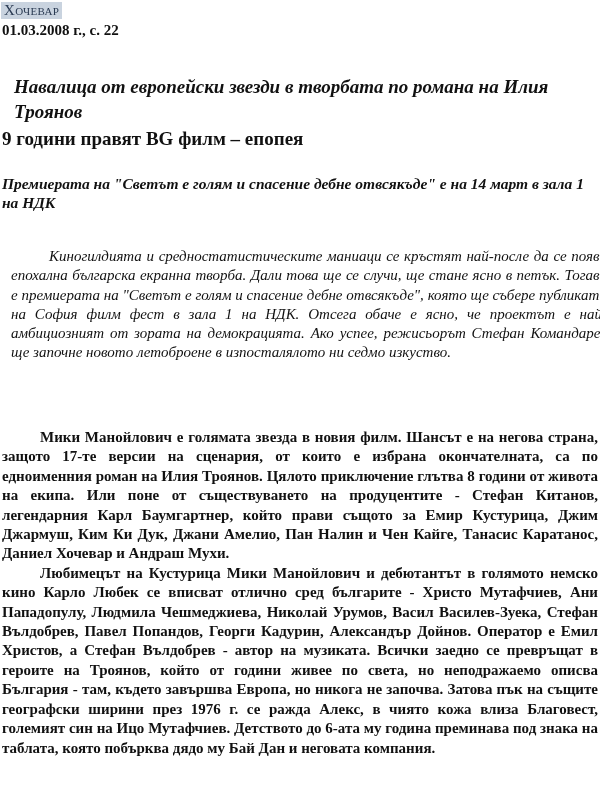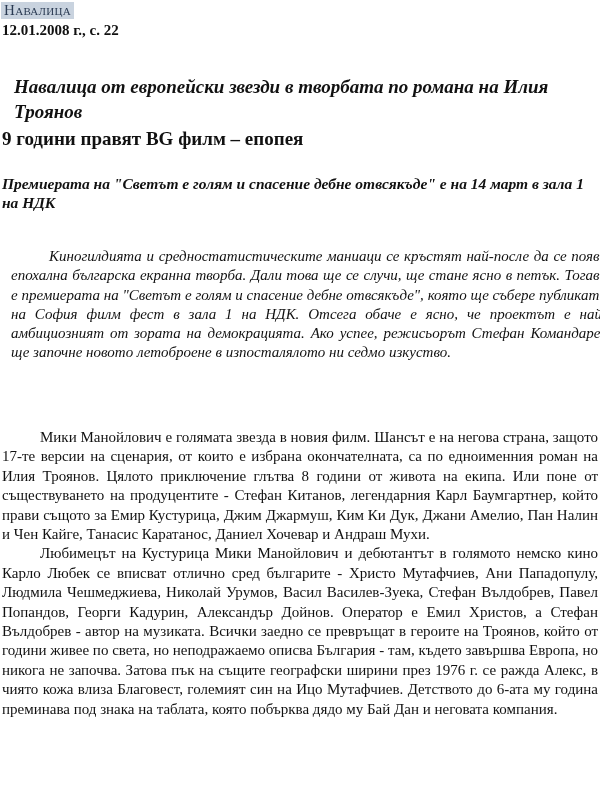--- a/index.html
+++ b/index.html
@@ -32,29 +32,29 @@
       position: absolute; left: 2px; top: 174px; width: 596px;
       font-weight: bold; font-style: italic; font-size: 15.5px; line-height: 19px; margin: 0;
     }
     .lead {
       position: absolute; left: 2px; top: 238px; width: 596px;
       font-style: italic; font-size: 15px; line-height: 19.3px;
       text-align: justify; text-indent: 38px; margin: 9px;
     }
     .body {
       position: absolute; left: 2px; top: 428px; width: 596px;
-      font-size: 15px; line-height: 19.4px; margin: 0;
+      font-size: 15px; line-height: 19.4px; margin: 0; font-weight: bold;
     }
     .body p { margin: 0; text-align: justify; text-indent: 38px; }
   </style>
 </head>
 <body>
 
-<div class="masthead">Навалица</div>
-<div class="dateline">12.01.2008 г., с. 22</div>
+<div class="masthead">Хочевар</div>
+<div class="dateline">01.03.2008 г., с. 22</div>
 
 <h1 class="headline">Навалица от европейски звезди в творбата по романа на Илия Троянов</h1>
 <h2 class="subtitle">9 години правят BG филм – епопея</h2>
 <h3 class="deck">Премиерата на "Светът е голям и спасение дебне отвсякъде" е на 14 март в зала 1 на НДК</h3>
 
 <p class="lead">Киногилдията и средностатистическите маниаци се кръстят най-после да се появи епохална българска екранна творба. Дали това ще се случи, ще стане ясно в петък. Тогава е премиерата на "Светът е голям и спасение дебне отвсякъде", която ще събере публиката на София филм фест в зала 1 на НДК. Отсега обаче е ясно, че проектът е най-амбициозният от зората на демокрацията. Ако успее, режисьорът Стефан Командарев ще започне новото летоброене в изпосталялото ни седмо изкуство.</p>
 
 <div class="body">
   <p>Мики Манойлович е голямата звезда в новия филм. Шансът е на негова страна, защото 17-те версии на сценария, от които е избрана окончателната, са по едноименния роман на Илия Троянов. Цялото приключение глътва 8 години от живота на екипа. Или поне от съществуването на продуцентите - Стефан Китанов, легендарния Карл Баумгартнер, който прави същото за Емир Кустурица, Джим Джармуш, Ким Ки Дук, Джани Амелио, Пан Налин и Чен Кайге, Танасис Каратанос, Даниел Хочевар и Андраш Мухи.</p>
   <p>Любимецът на Кустурица Мики Манойлович и дебютантът в голямото немско кино Карло Любек се вписват отлично сред българите - Христо Мутафчиев, Ани Пападопулу, Людмила Чешмеджиева, Николай Урумов, Васил Василев-Зуека, Стефан Вълдобрев, Павел Попандов, Георги Кадурин, Александър Дойнов. Оператор е Емил Христов, а Стефан Вълдобрев - автор на музиката. Всички заедно се превръщат в героите на Троянов, който от години живее по света, но неподражаемо описва България - там, където завършва Европа, но никога не започва. Затова пък на същите географски ширини през 1976 г. се ражда Алекс, в чиято кожа влиза Благовест, големият син на Ицо Мутафчиев. Детството до 6-ата му година преминава под знака на таблата, която побърква дядо му Бай Дан и неговата компания.</p>

